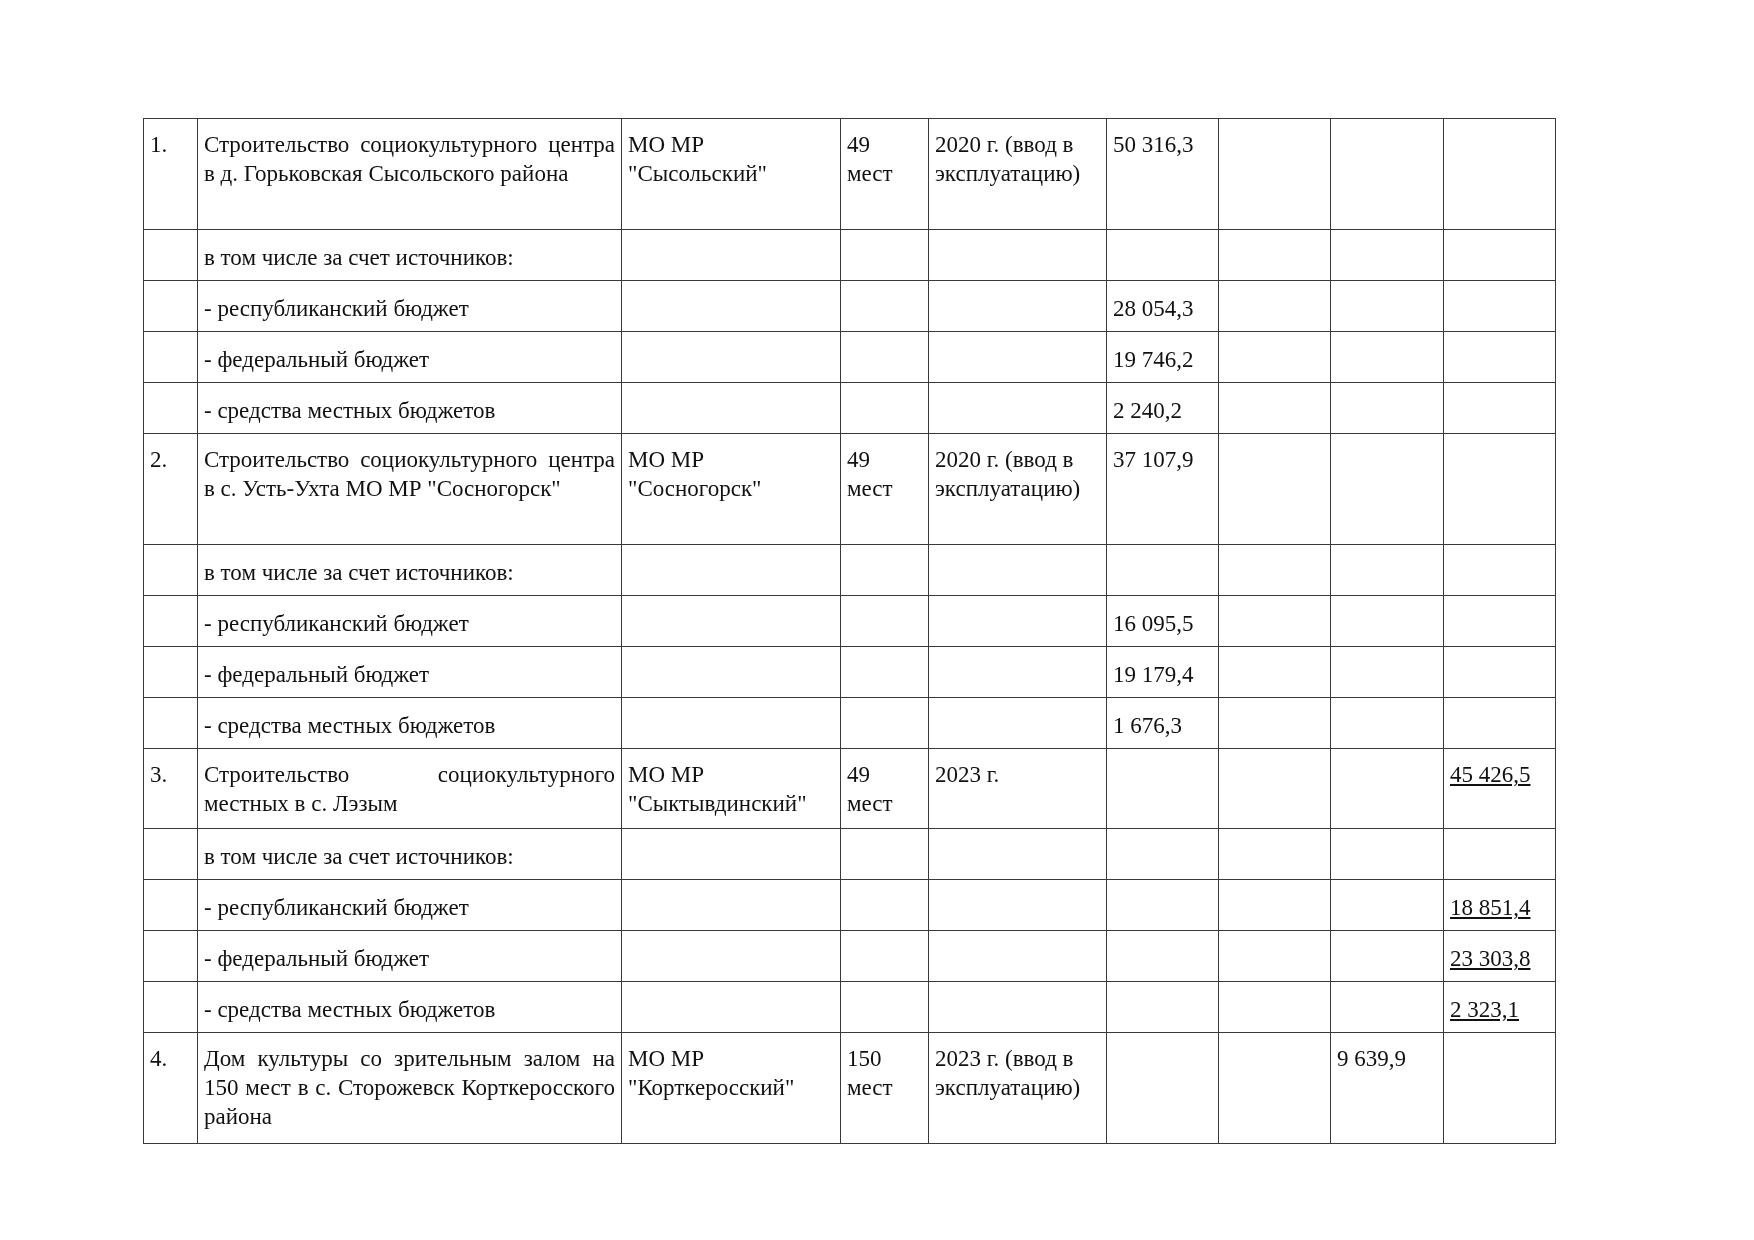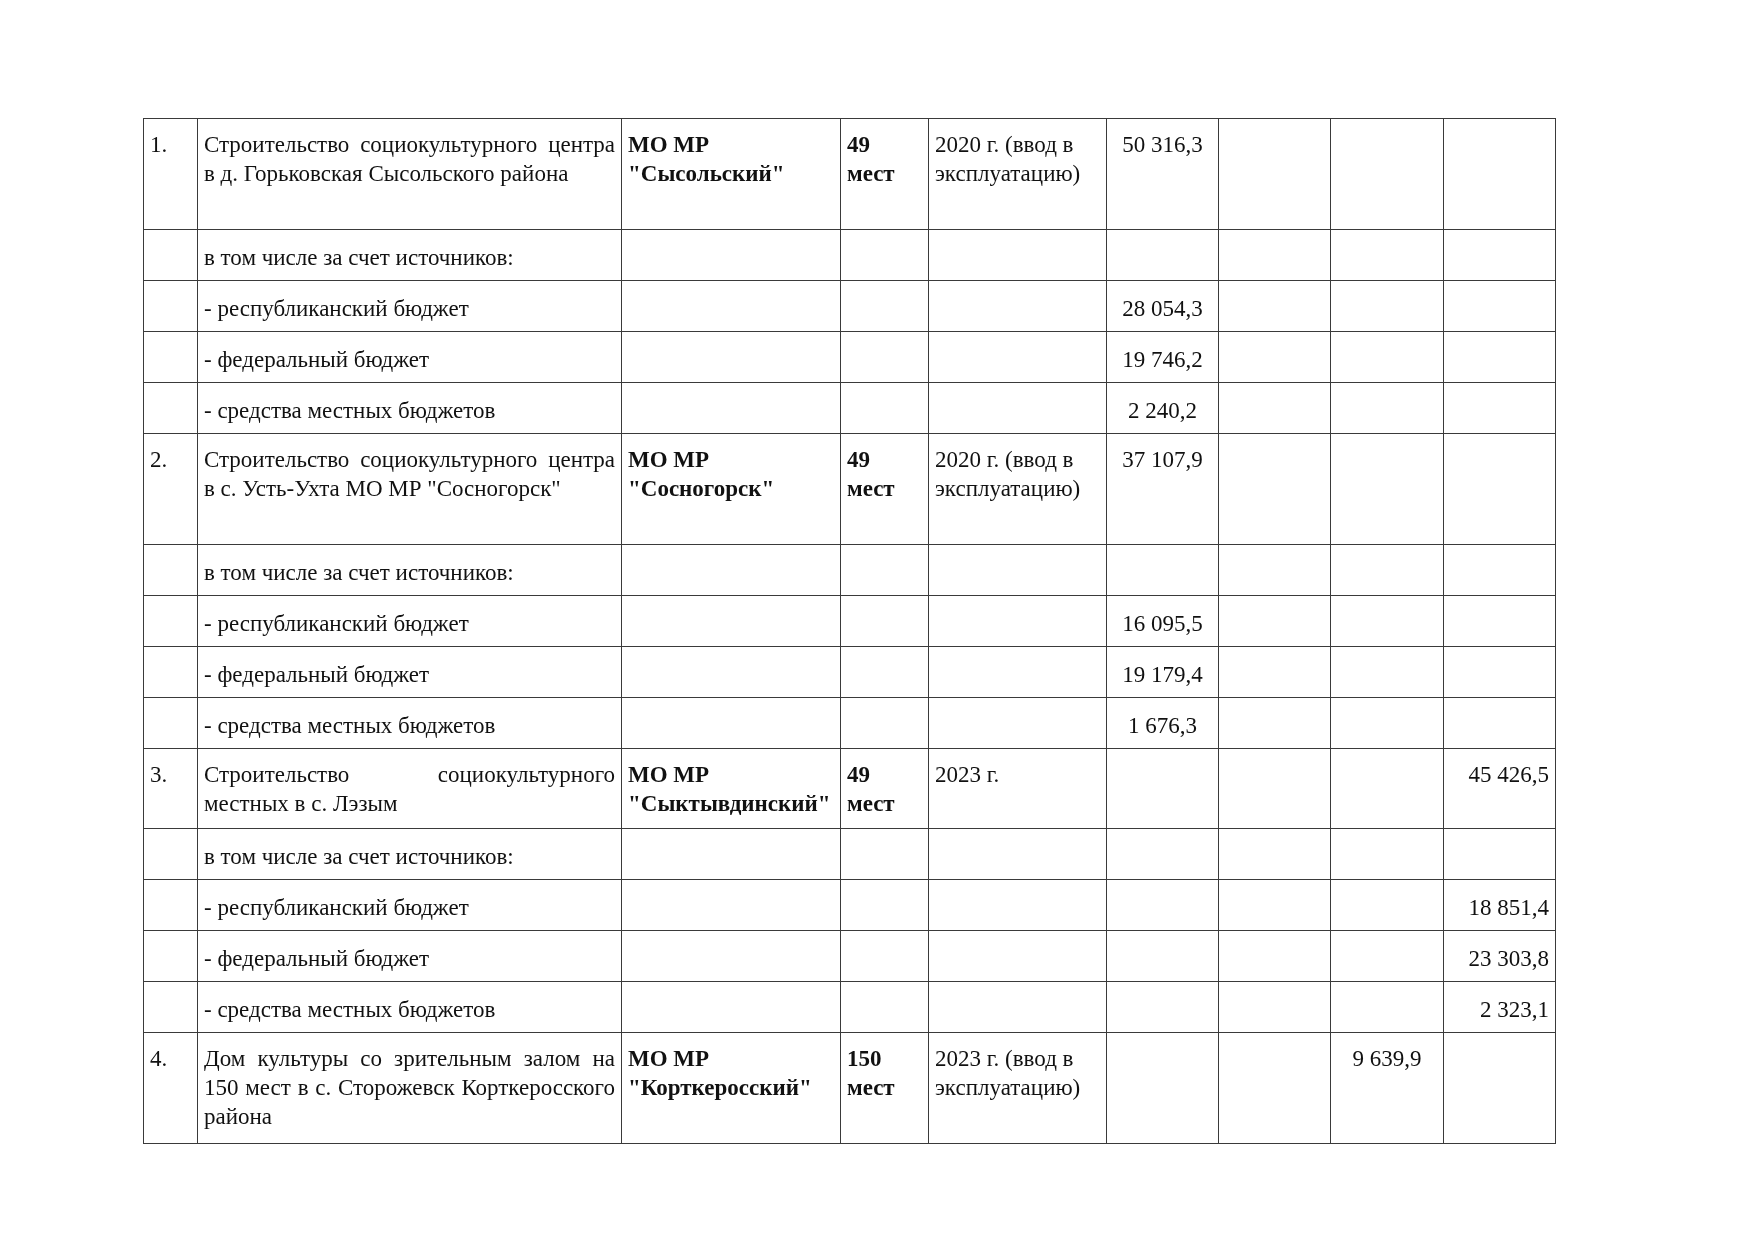--- a/index.html
+++ b/index.html
@@ -4,27 +4,27 @@
 <style>
   html, body { margin: 0; padding: 0; background: #ffffff; }
   body { width: 1754px; height: 1240px; position: relative; overflow: hidden;
          font-family: "Liberation Serif", "DejaVu Serif", serif; color: #111; }
   table.doc { position: absolute; left: 143px; top: 118px; width: 1412px;
               border-collapse: collapse; table-layout: fixed; }
   table.doc td { border: 1.6px solid #3a3a3a; vertical-align: top; padding: 11px 6px 4px 6px;
                  font-size: 23px; line-height: 29px; box-sizing: border-box; }
   td.num { text-align: left; padding-left: 8px; }
   td.name { text-align: justify; text-align-last: left; }
-  td.val { text-align: center; padding-right: 14px; margin-top: 25px; }
-  td.val-r { text-align: right; padding-right: 14px; }
+  td.val { text-align: left; padding-right: 14px; margin-top: 25px; }
+  td.val-r { text-align: left; padding-right: 14px; text-decoration: underline; }
   tr.tall { height: 111px; }
   tr.mid { height: 80px; }
   tr.sub { height: 51px; }
   tr.sub td { padding-top: 13px; }
-  .pre { white-space: pre-line; font-weight: bold; }
+  .pre { white-space: pre-line; }
 </style>
 </head>
 <body>
 
 <table class="doc">
   <colgroup>
     <col style="width:54px">
     <col style="width:424px">
     <col style="width:219px">
     <col style="width:88px">

